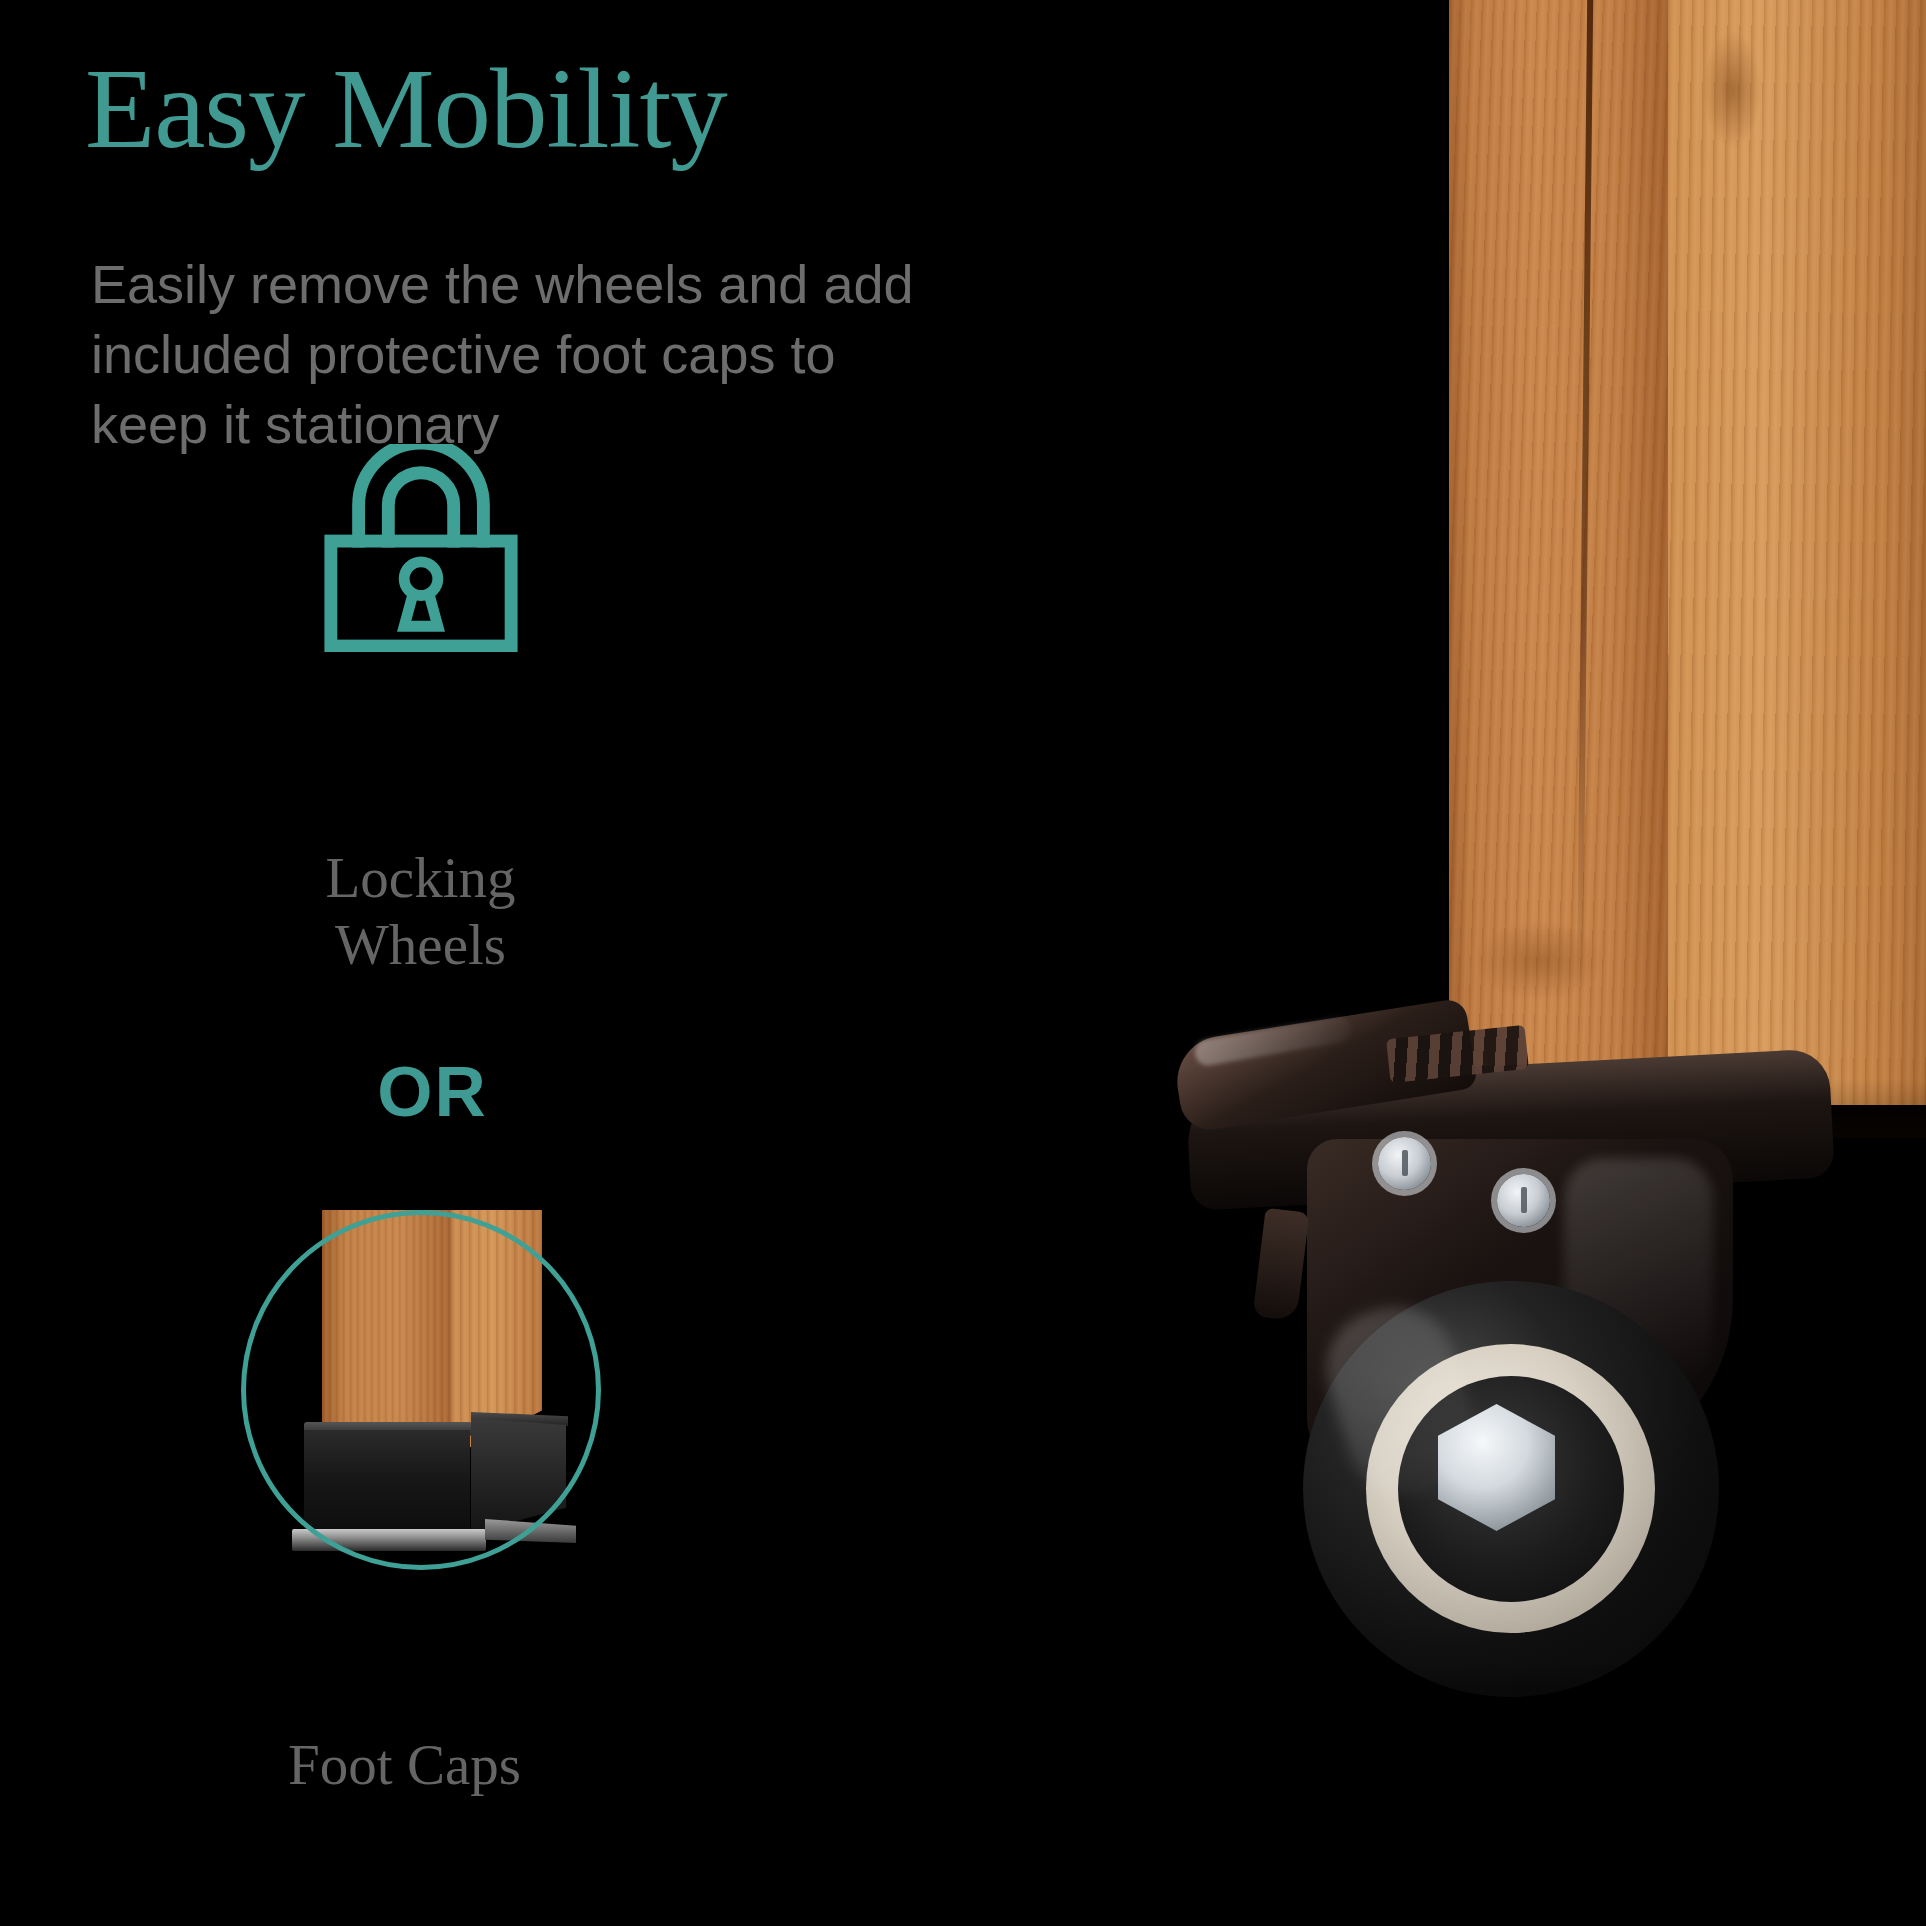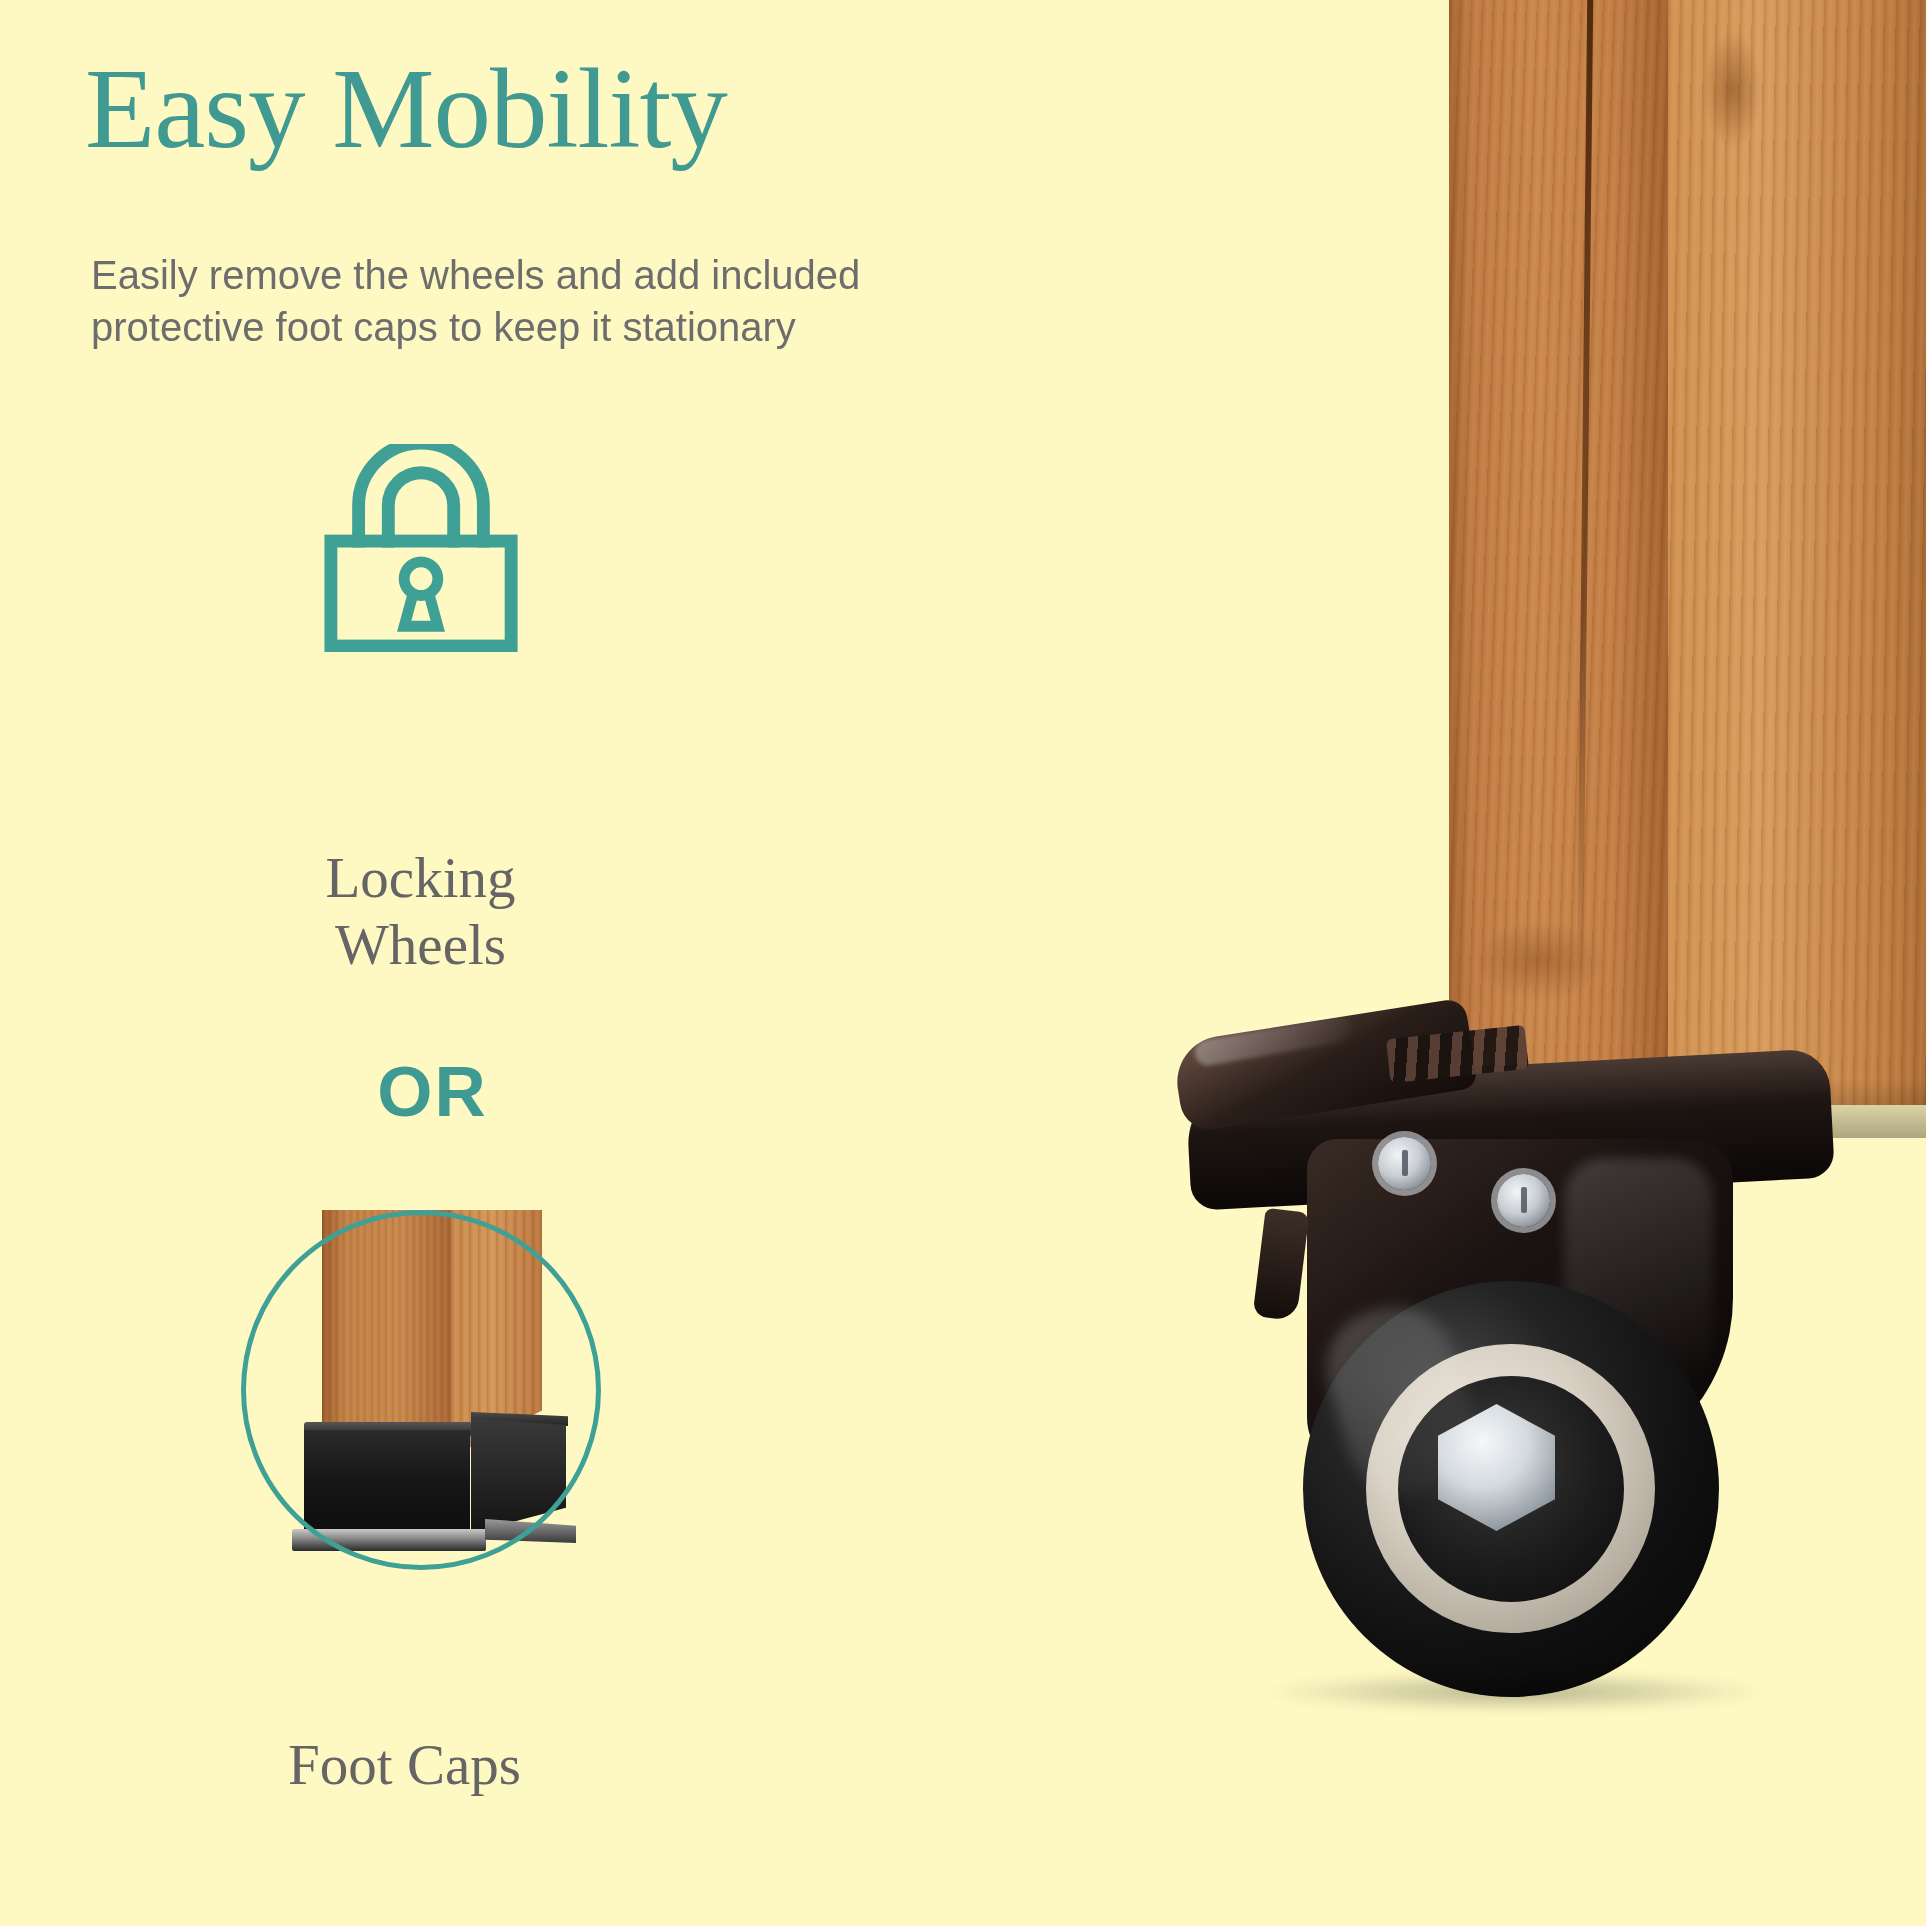--- a/index.html
+++ b/index.html
@@ -4,21 +4,21 @@
 <style>
   html, body {
     margin: 0;
     padding: 0;
     background: #ffffff;
   }
   #page {
     position: relative;
     width: 1927px;
     height: 1927px;
-    background: #fef9c3;
+    background: #000000;
     overflow: hidden;
     font-family: "Liberation Sans", sans-serif;
   }
 
   
   #headline {
     position: absolute;
     left: 85px;
     top: 51px;
     font-family: "Liberation Serif", serif;
@@ -28,21 +28,21 @@
     letter-spacing: -1px;
     white-space: nowrap;
   }
   #subtitle {
     position: absolute;
     left: 91px;
     top: 249px;
     width: 851px;
     font-family: "Liberation Sans", sans-serif;
     font-weight: 300;
-    font-size: 40px;
+    font-size: 54px;
     line-height: 1.30;
     color: #6d6d6d;
   }
 
   
   #lock-icon {
     position: absolute;
     left: 317px;
     top: 444px;
     width: 208px;

